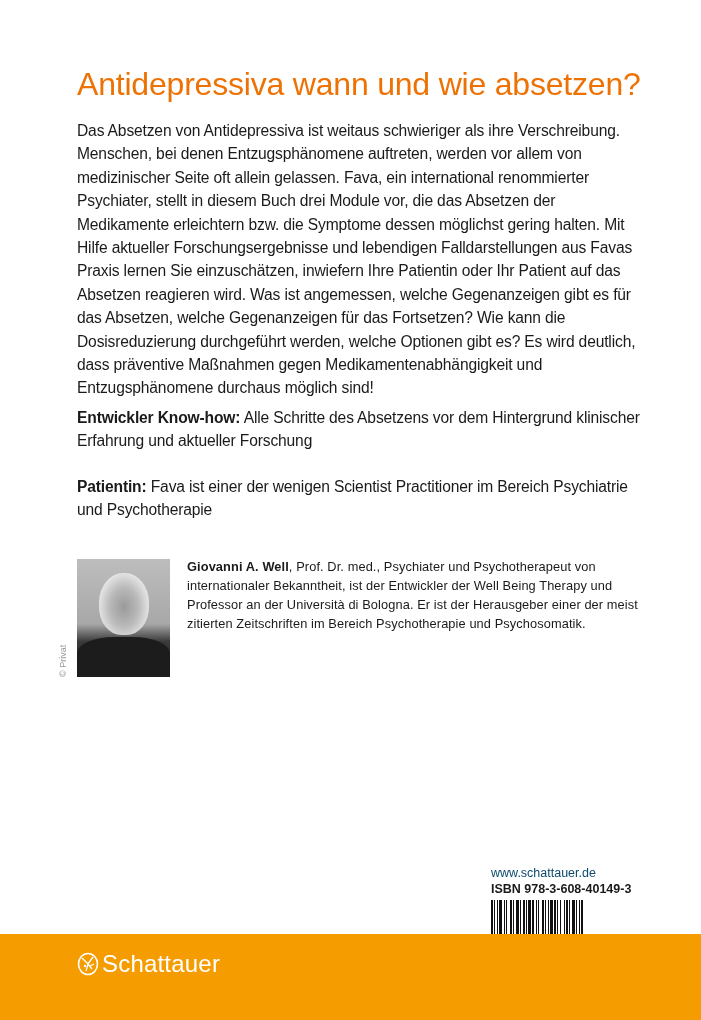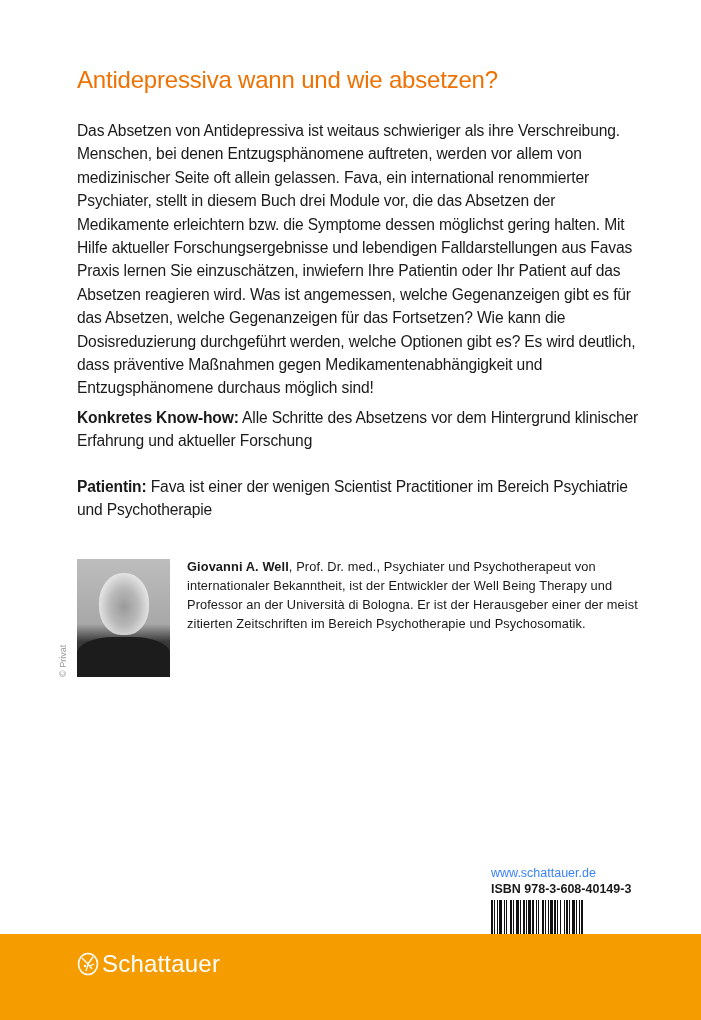--- a/index.html
+++ b/index.html
@@ -4,21 +4,21 @@
 <style>
   html, body { margin: 0; padding: 0; }
   body {
     width: 701px; height: 1020px; position: relative; overflow: hidden;
     background: #ffffff;
     font-family: "Liberation Sans", "DejaVu Sans", sans-serif;
     color: #1a1a1a;
   }
   .title {
     position: absolute; left: 77px; top: 66px;
-    font-size: 24px; color: #ee7203; font-weight: normal; margin: 0;
+    font-size: 32px; color: #ee7203; font-weight: normal; margin: 0;
     letter-spacing: -0.2px;
   }
   .para {
     position: absolute; left: 77px; width: 570px;
     font-size: 15.6px; line-height: 23.4px; margin: 0; letter-spacing: -0.15px;
   }
   .p1 { top: 119px; }
   .p2 { top: 406px; }
   .p3 { top: 475px; }
   .para b { font-weight: bold; }
@@ -41,21 +41,21 @@
     transform: rotate(-90deg); transform-origin: 0 0;
     font-size: 9px; color: #9a9a9a; white-space: nowrap;
   }
   .bio {
     position: absolute; left: 187px; top: 557px; width: 460px;
     font-size: 12.8px; line-height: 19px; margin: 0; letter-spacing: 0.1px;
   }
   .bio b { font-weight: bold; }
   .url {
     position: absolute; left: 491px; top: 866px;
-    font-size: 12.5px; color: #3b82f6;
+    font-size: 12.5px; color: #0c4a6e;
   }
   .isbn {
     position: absolute; left: 491px; top: 882px;
     font-size: 12.5px; color: #1a1a1a; font-weight: bold;
   }
   .barcode {
     position: absolute; left: 491px; top: 900px; width: 132px; height: 34px;
     display: flex; align-items: stretch;
   }
   .barcode span { display: block; height: 100%; }
@@ -70,21 +70,21 @@
   }
   .logo svg { display: block; }
 </style>
 </head>
 <body>
 
 <h1 class="title">Antidepressiva wann und wie absetzen?</h1>
 
 <p class="para p1">Das Absetzen von Antidepressiva ist weitaus schwieriger als ihre Verschreibung. Menschen, bei denen Entzugsphänomene auftreten, werden vor allem von medizinischer Seite oft allein gelassen. Fava, ein international renommierter Psychiater, stellt in diesem Buch drei Module vor, die das Absetzen der Medikamente erleichtern bzw. die Symptome dessen möglichst gering halten. Mit Hilfe aktueller Forschungsergebnisse und lebendigen Falldarstellungen aus Favas Praxis lernen Sie einzuschätzen, inwiefern Ihre Patientin oder Ihr Patient auf das Absetzen reagieren wird. Was ist angemessen, welche Gegenanzeigen gibt es für das Absetzen, welche Gegenanzeigen für das Fortsetzen? Wie kann die Dosisreduzierung durchgeführt werden, welche Optionen gibt es? Es wird deutlich, dass präventive Maßnahmen gegen Medikamentenabhängigkeit und Entzugsphänomene durchaus möglich sind!</p>
 
-<p class="para p2"><b>Konkretes Know-how:</b><span> Alle Schritte des Absetzens vor dem Hintergrund klinischer Erfahrung und aktueller Forschung</span></p>
+<p class="para p2"><b>Entwickler Know-how:</b><span> Alle Schritte des Absetzens vor dem Hintergrund klinischer Erfahrung und aktueller Forschung</span></p>
 
 <p class="para p3"><b>Patientin:</b><span> Fava ist einer der wenigen Scientist Practitioner im Bereich Psychiatrie und Psychotherapie</span></p>
 
 <div class="photo">
   <div class="head"></div>
   <div class="shoulders"></div>
 </div>
 <div class="credit">© Privat</div>
 
 <p class="bio"><b>Giovanni A. Well</b><span>, Prof. Dr. med., Psychiater und Psychotherapeut von internationaler Bekanntheit, ist der Entwickler der Well Being Therapy und Professor an der Università di Bologna. Er ist der Herausgeber einer der meist zitierten Zeitschriften im Bereich Psychotherapie und Psychosomatik.</span></p>

